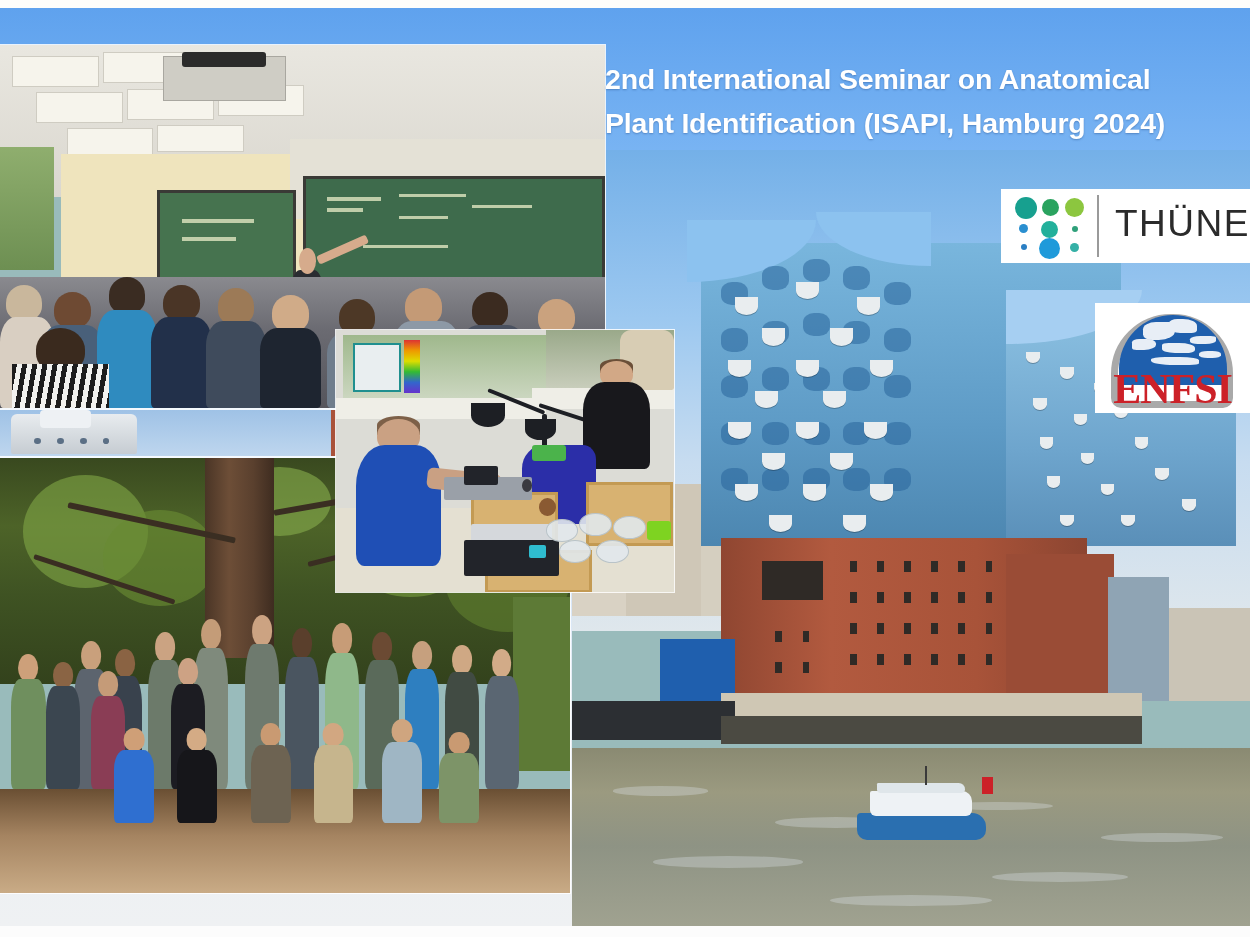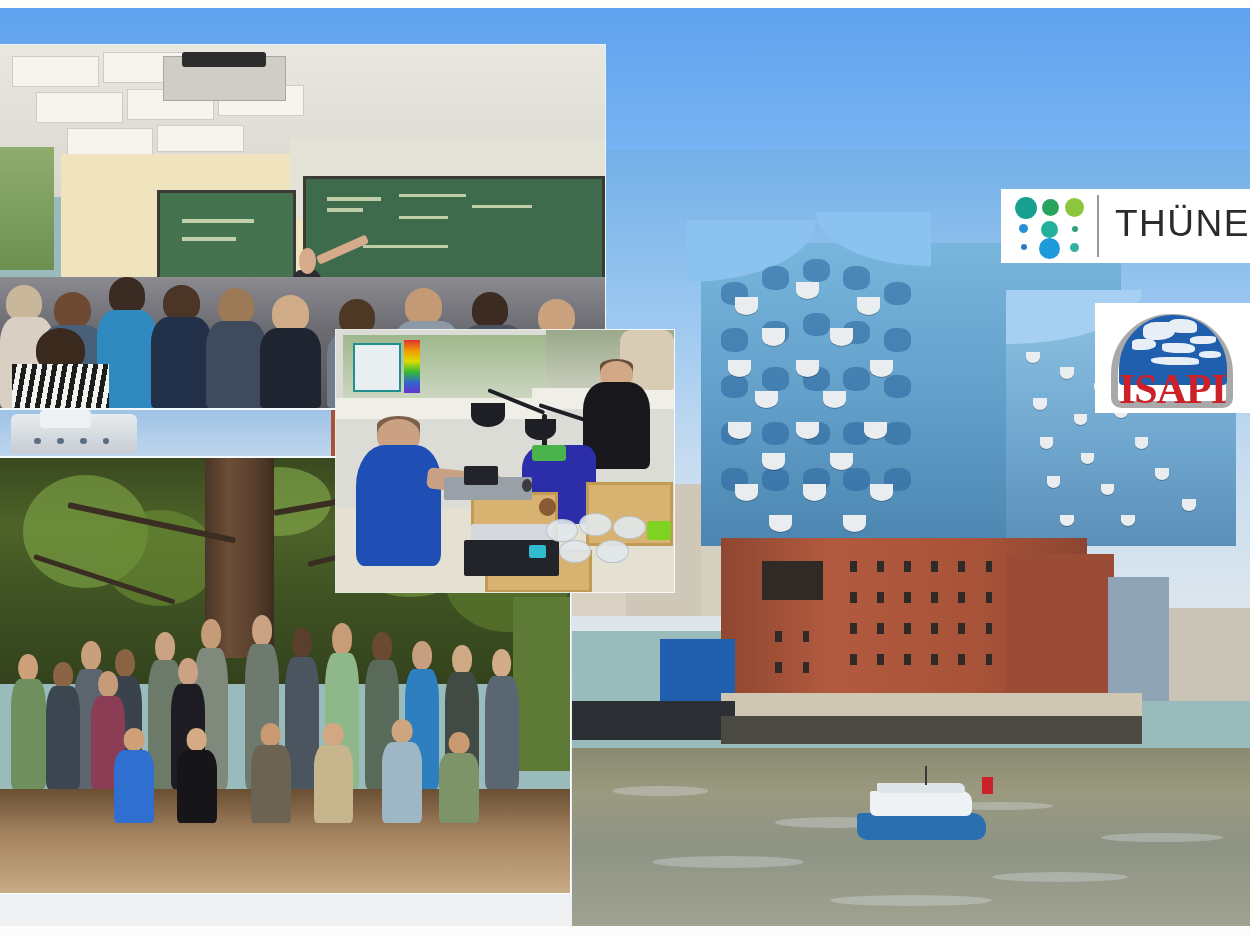--- a/index.html
+++ b/index.html
@@ -565,20 +565,24 @@
     <div class="lab-dish" style="left:62%;top:72%;width:9%;height:8%;"></div>
     <div class="lab-dish" style="left:72%;top:70%;width:9%;height:8%;"></div>
     <div class="lab-dish" style="left:82%;top:71%;width:9%;height:8%;"></div>
     <div class="lab-dish" style="left:66%;top:80%;width:9%;height:8%;"></div>
     <div class="lab-dish" style="left:77%;top:80%;width:9%;height:8%;"></div>
     <div class="lab-green" style="left:92%;top:73%;width:7%;height:7%;"></div>
     <div class="lab-green" style="left:58%;top:44%;width:10%;height:6%;background:#4bb34b;"></div>
     <div class="lab-cyan" style="left:57%;top:82%;width:5%;height:5%;"></div>
   </div>
 
+  <div id="title">
+    <span class="ln">2nd International Seminar on Anatomical</span>
+    <span class="ln">Plant Identification (ISAPI, Hamburg 2024)</span>
+  </div>
 
   <div id="thunen">
     <div class="dots">
       <div class="dot" style="left:0px;top:0px;width:22px;height:22px;background:#17a08f;"></div>
       <div class="dot" style="left:27px;top:2px;width:17px;height:17px;background:#2aa35f;"></div>
       <div class="dot" style="left:50px;top:1px;width:19px;height:19px;background:#8cc63f;"></div>
       <div class="dot" style="left:4px;top:27px;width:9px;height:9px;background:#2a8fd0;"></div>
       <div class="dot" style="left:26px;top:24px;width:17px;height:17px;background:#22b09b;"></div>
       <div class="dot" style="left:57px;top:29px;width:6px;height:6px;background:#2fa07a;"></div>
       <div class="dot" style="left:6px;top:47px;width:6px;height:6px;background:#2a7fc4;"></div>
@@ -593,16 +597,16 @@
     <div class="gshadow"></div>
     <div class="dome">
       <div class="land" style="left:22%;top:10%;width:30%;height:26%;border-radius:40% 20% 50% 30%;"></div>
       <div class="land" style="left:46%;top:6%;width:26%;height:20%;border-radius:30% 50% 20% 40%;"></div>
       <div class="land" style="left:12%;top:34%;width:22%;height:16%;border-radius:30% 40% 50% 20%;"></div>
       <div class="land" style="left:40%;top:40%;width:30%;height:14%;border-radius:20% 50% 30% 40%;"></div>
       <div class="land" style="left:66%;top:30%;width:24%;height:12%;border-radius:40% 20% 40% 30%;"></div>
       <div class="land" style="left:30%;top:60%;width:44%;height:12%;border-radius:30% 40% 20% 50%;"></div>
       <div class="land" style="left:74%;top:52%;width:20%;height:10%;border-radius:40%;"></div>
     </div>
-    <div class="word">ISAPI</div>
+    <div class="word">ENFSI</div>
   </div>
 
 </div>
 
 </body></html>

